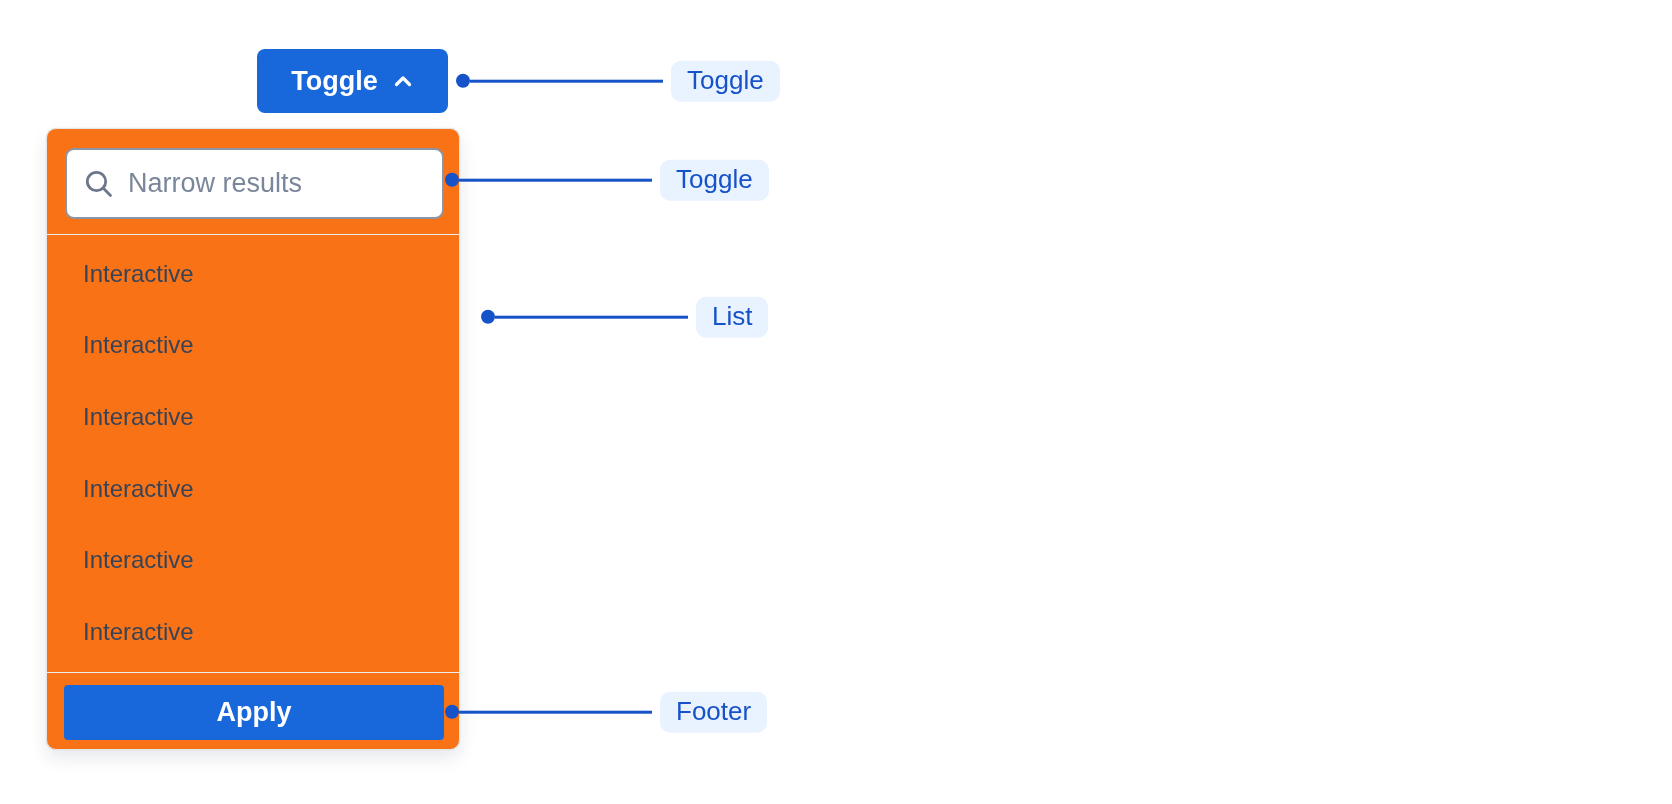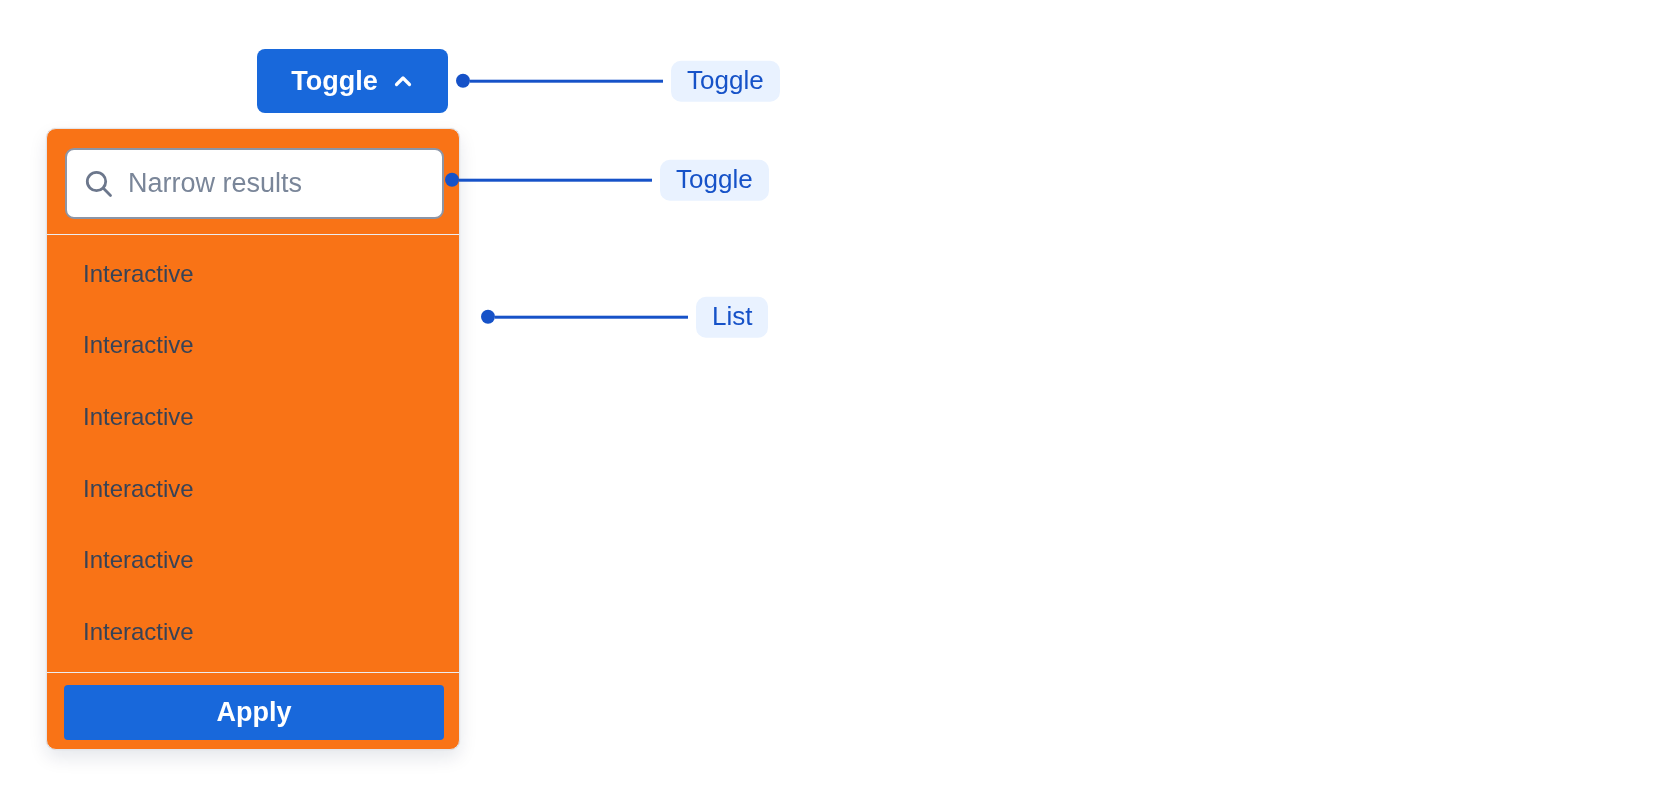--- a/index.html
+++ b/index.html
@@ -141,14 +141,19 @@
     <span class="line"></span>
     <span class="pill">Toggle</span>
   </div>
 
   <div class="callout co-list">
     <span class="dot"></span>
     <span class="line"></span>
     <span class="pill">List</span>
   </div>
 
+  <div class="callout co-footer">
+    <span class="dot"></span>
+    <span class="line"></span>
+    <span class="pill">Footer</span>
+  </div>
 
 </div>
 
 </body></html>

